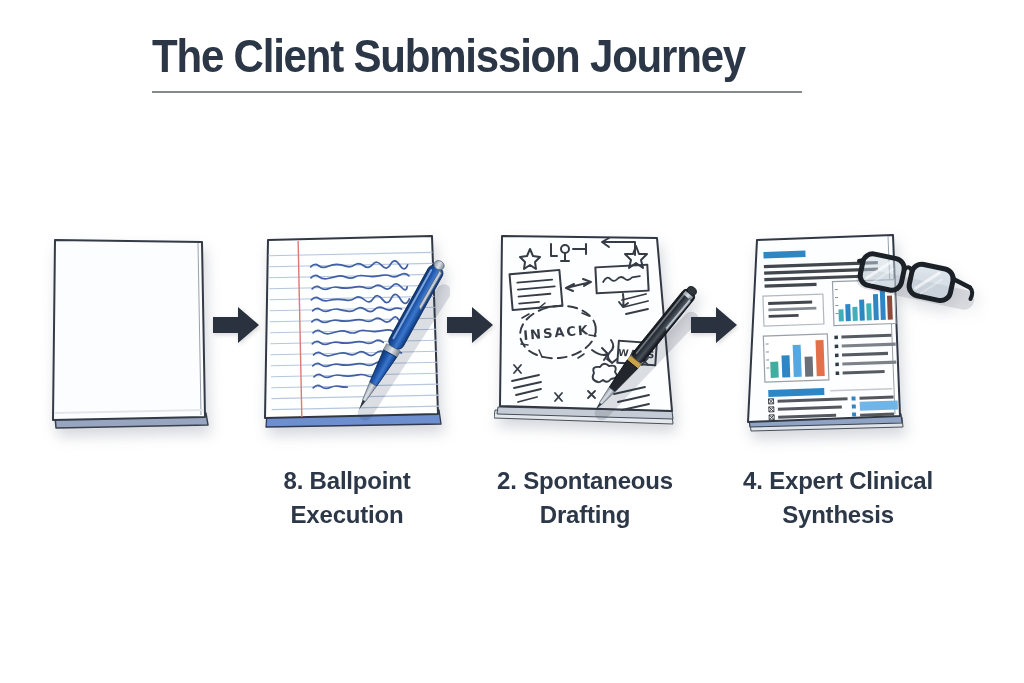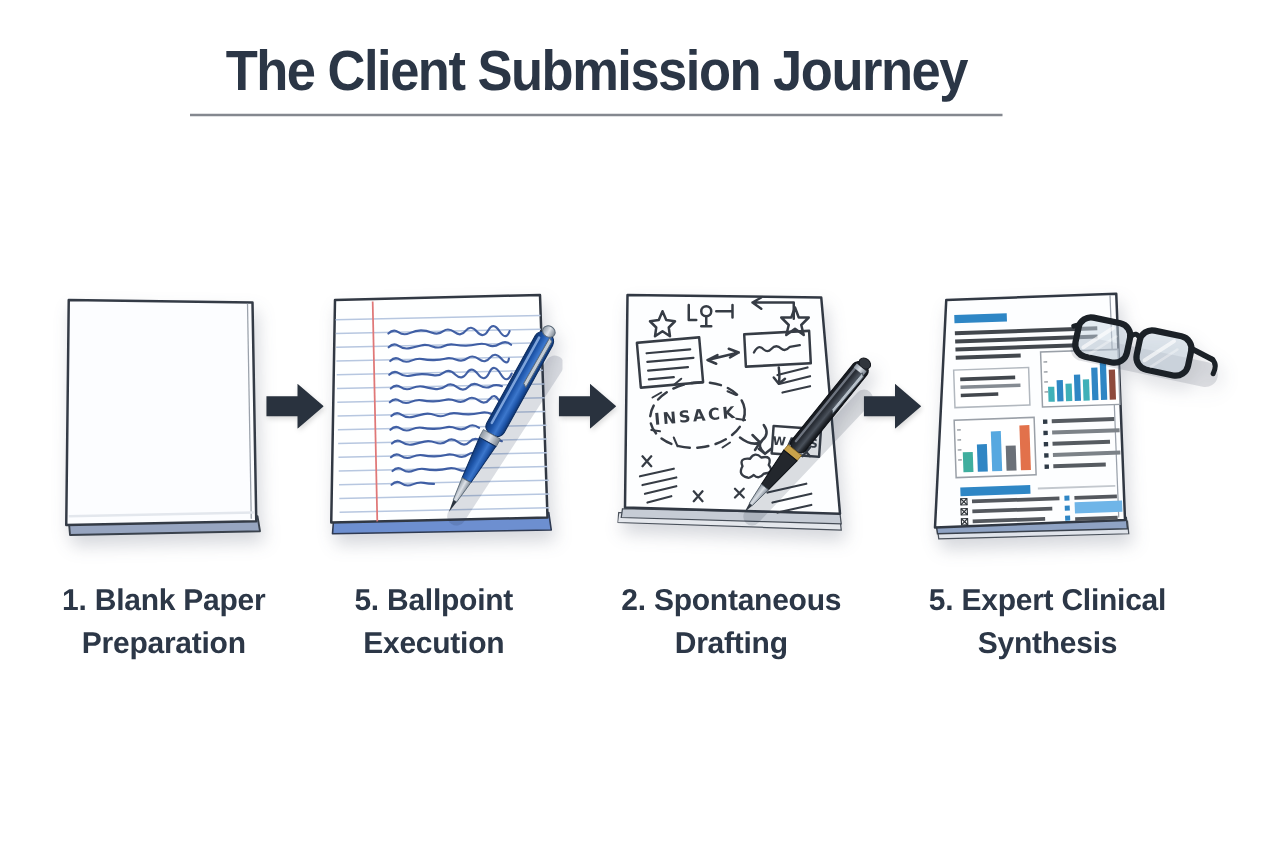--- a/index.html
+++ b/index.html
@@ -1,21 +1,21 @@
 <!DOCTYPE html>
 <html><head>
 <meta charset="utf-8">
 <style>
   html,body{margin:0;padding:0;background:#e8e8e8;}
   .canvas{
     position:relative;width:1024px;height:683px;background:#ffffff;
     overflow:hidden;font-family:"Liberation Sans",sans-serif;
   }
   .title-wrap{
-    position:absolute;left:152px;top:34px;width:650px;text-align:center;
+    position:absolute;left:152px;top:34px;width:650px;
     border-bottom:2px solid #84888f;padding-bottom:11px;
   }
   .title{
     margin:0;font-size:42px;font-weight:700;color:#2b3646;
     letter-spacing:-1.2px;line-height:1.1;transform:scale(1,1.08);
   }
   .stage{position:absolute;}
   .stage svg{filter:drop-shadow(3px 8px 7px rgba(44,56,78,.20));display:block;}
   .arrow{position:absolute;width:46px;height:36px;}
   .arrow svg{display:block;filter:drop-shadow(1px 2px 2px rgba(0,0,0,.15));}
@@ -279,18 +279,17 @@
         <path d="M110,13 q5,3 3,11" stroke="#1b2127" stroke-width="4" fill="none" stroke-linecap="round"></path>
         <path d="M0,8 l-4,2" stroke="#1b2127" stroke-width="4" fill="none" stroke-linecap="round"></path>
         <path d="M7,25 L27,5" stroke="#ffffff" stroke-width="3" opacity="0.65" stroke-linecap="round"></path>
         <path d="M13,29 L31,11" stroke="#ffffff" stroke-width="2" opacity="0.35" stroke-linecap="round"></path>
         <path d="M57,25 L77,5" stroke="#ffffff" stroke-width="3" opacity="0.65" stroke-linecap="round"></path>
         <path d="M63,29 L81,11" stroke="#ffffff" stroke-width="2" opacity="0.35" stroke-linecap="round"></path>
       </g>
     </svg>
   </div>
 
-  <div class="caption c1">1. Blank Paper Preparation</div>
-  <div class="caption c2">5. Ballpoint Execution</div>
+  <div class="caption c2">8. Ballpoint Execution</div>
   <div class="caption c3">2. Spontaneous Drafting</div>
-  <div class="caption c4">5. Expert Clinical Synthesis</div>
+  <div class="caption c4">4. Expert Clinical Synthesis</div>
 
 </div>
 
 </body></html>

